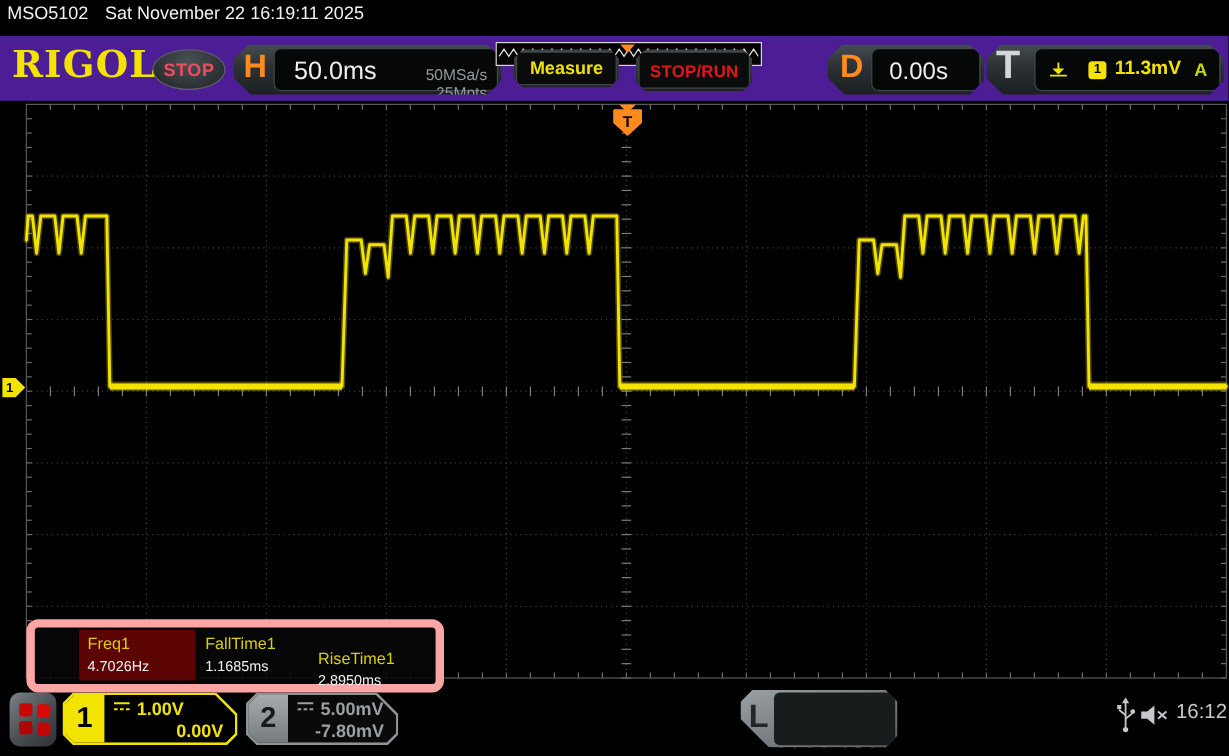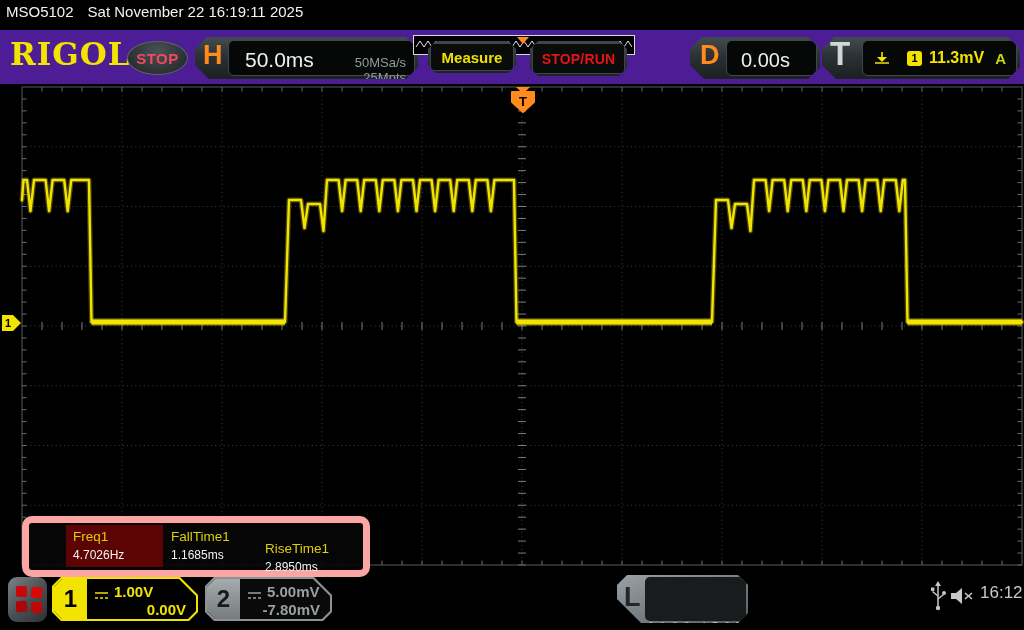--- a/index.html
+++ b/index.html
@@ -83,21 +83,21 @@
   .ch1-inner{position:absolute;inset:2px;background:#000;
     clip-path:polygon(8px 0,125px 0,142px 17px,142px 32px,134px 40px,8px 40px,0 32px,0 8px);}
   .ch2-outer{left:205px;top:7px;width:127px;height:44px;background:#8d9395;
     clip-path:polygon(9px 0,109px 0,127px 18px,127px 35px,118px 44px,9px 44px,0 35px,0 9px);}
   .ch2-inner{position:absolute;inset:2px;background:#0a0a0a;
     clip-path:polygon(8px 0,106px 0,123px 17px,123px 32px,115px 40px,8px 40px,0 32px,0 8px);}
   .chtab{position:absolute;left:0;top:0;bottom:0;width:33px;display:flex;align-items:center;justify-content:center;
          font-size:24px;font-weight:bold;}
   .ch1-inner .chtab{background:#f0e400;color:#000;}
   .ch2-inner .chtab{background:linear-gradient(180deg,#a6acae,#767c7e);color:#17191a;}
-  .chrow1{position:absolute;left:40px;top:4px;display:flex;align-items:flex-end;gap:5px;
+  .chrow1{position:absolute;left:40px;top:4px;display:flex;align-items:flex-start;gap:5px;
           font-size:15px;font-weight:bold;}
   .chrow2{position:absolute;right:10px;top:22px;font-size:15px;font-weight:bold;}
   .ch1-inner .chrow1,.ch1-inner .chrow2{color:#f0e400;}
   .ch2-inner .chrow1,.ch2-inner .chrow2{color:#9aa0a0;}
 
   .lblock{left:617px;top:5px;width:131px;height:48px;
           background:linear-gradient(160deg,#9aa0a3,#565c5f);
           clip-path:polygon(10px 0,121px 0,131px 10px,131px 38px,121px 48px,24px 48px,0 24px,0 10px);}
   .lblock .llabel{position:absolute;left:7px;top:7px;font-size:27px;font-weight:bold;color:#23272a;}
   .ldigits{position:absolute;left:28px;top:2px;right:2px;bottom:2px;background:#191c1d;border-radius:5px;

